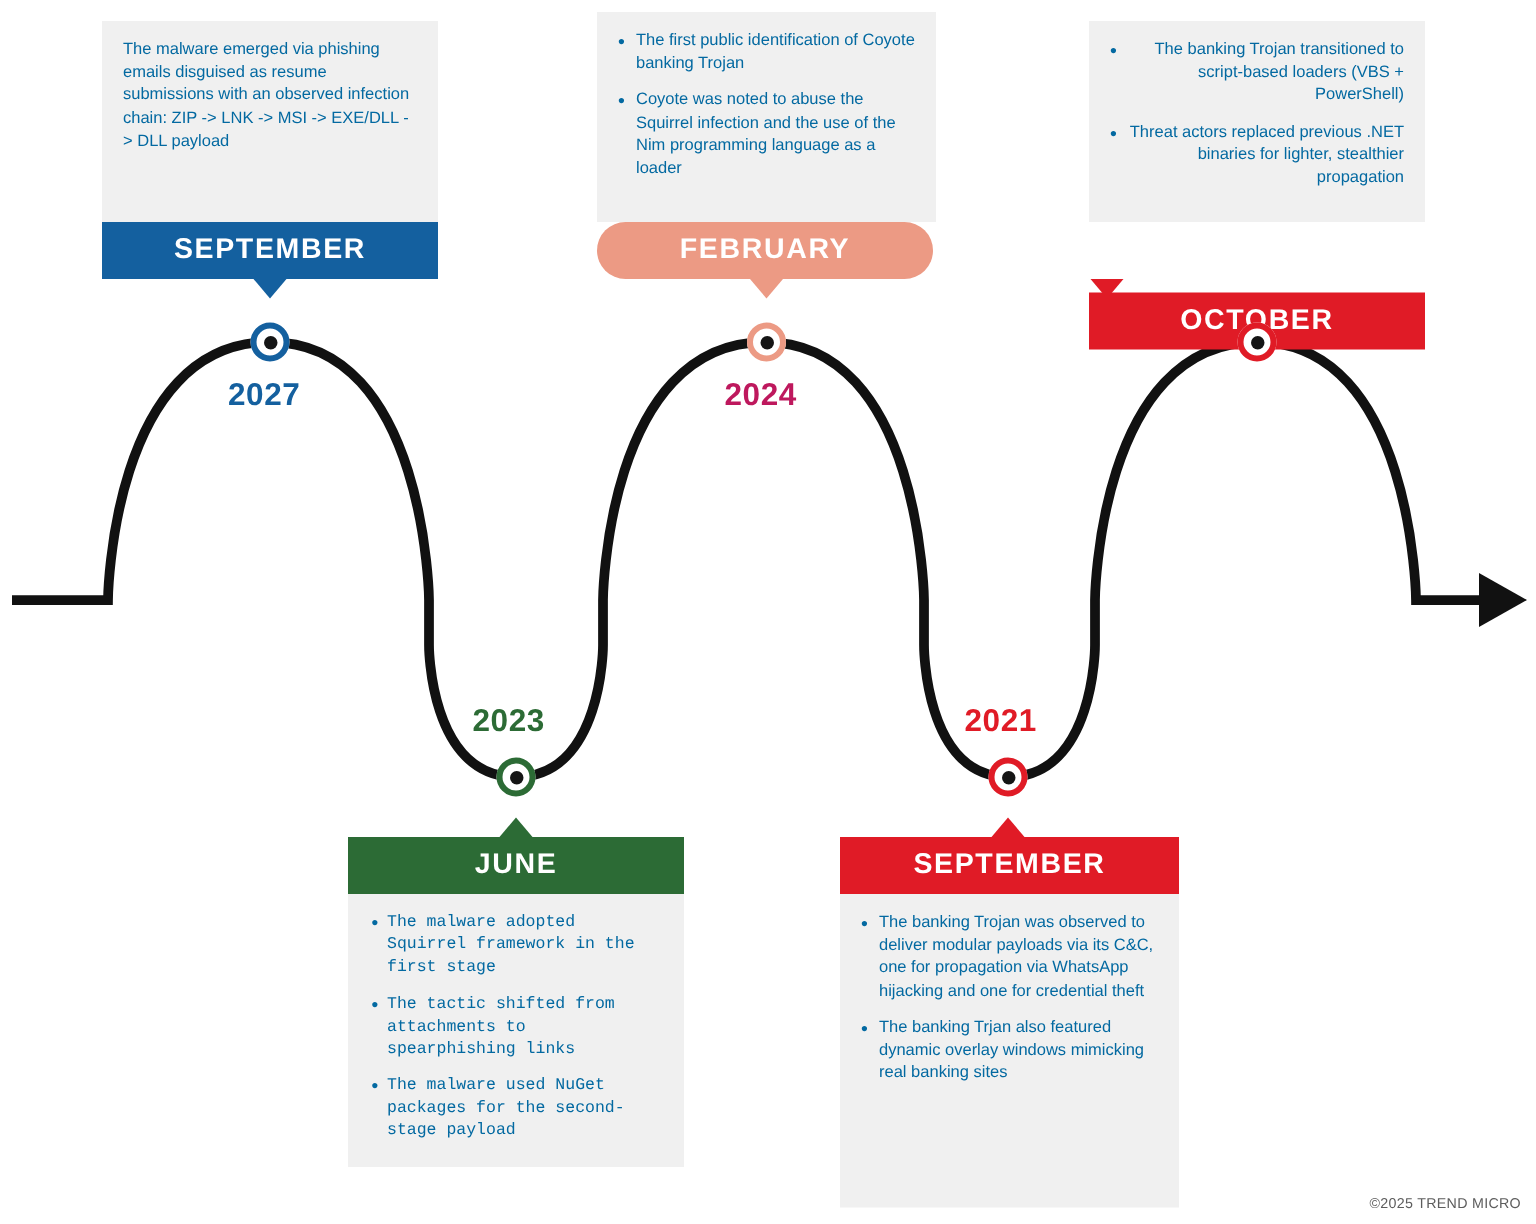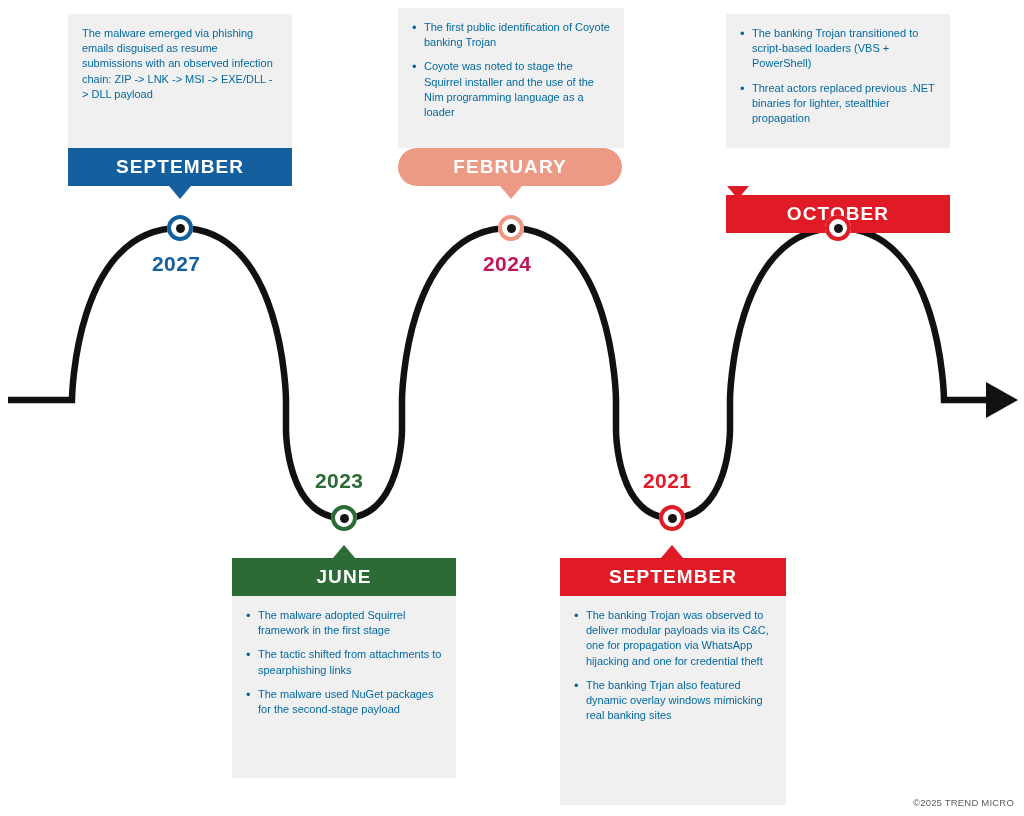--- a/index.html
+++ b/index.html
@@ -171,32 +171,32 @@
   <div class="year" style="left:315px; top:469px; color:#2c6b35;">2023</div>
   <div class="node" style="left:331px; top:505px;">
     <div class="ring" style="border-color:#2c6b35;">
         <div class="dot"></div>
       </div>
   </div>
   <div class="pointer up" style="left:333px; top:545px; border-bottom-color:#2c6b35;"></div>
   <div class="ribbon" style="left:232px; top:558px; width:224px; background:#2c6b35;">
     <span>JUNE</span>
   </div>
-  <div class="card" style="left:232px; top:596px; width:224px; height:182px;">
+  <div class="card" style="left:232px; top:596px; width:224px; height:182px;font-family:Liberation Mono, monospace;">
     <ul>
       <li>The malware adopted Squirrel framework in the first stage</li>
       <li>The tactic shifted from attachments to spearphishing links</li>
       <li>The malware used NuGet packages for the second-stage payload</li>
     </ul>
   </div>
 
   <div class="card" style="left:398px; top:8px; width:226px; height:140px;">
     <ul>
       <li>The first public identification of Coyote banking Trojan</li>
-      <li>Coyote was noted to stage the Squirrel installer and the use of the Nim programming language as a loader</li>
+      <li>Coyote was noted to abuse the Squirrel infection and the use of the Nim programming language as a loader</li>
     </ul>
   </div>
   <div class="ribbon" style="left:398px; top:148px; width:224px; background:#ec9a84;border-radius:19px;">
     <span>FEBRUARY</span>
   </div>
   <div class="pointer down" style="left:500px; top:186px; border-top-color:#ec9a84;"></div>
   <div class="year" style="left:483px; top:252px; color:#be185d;">2024</div>
   <div class="node" style="left:498px; top:215px;">
     <div class="ring" style="border-color:#ec9a84;">
         <div class="dot"></div>
@@ -213,21 +213,21 @@
   <div class="ribbon" style="left:560px; top:558px; width:226px; background:#e01b26;">
     <span>SEPTEMBER</span>
   </div>
   <div class="card" style="left:560px; top:596px; width:226px; height:209px;">
     <ul>
       <li>The banking Trojan was observed to deliver modular payloads via its C&amp;C, one for propagation via WhatsApp hijacking and one for credential theft</li>
       <li>The banking Trjan also featured dynamic overlay windows mimicking real banking sites</li>
     </ul>
   </div>
 
-  <div class="card" style="left:726px; top:14px; width:224px; height:134px;">
+  <div class="card" style="left:726px; top:14px; width:224px; height:134px;text-align:right;">
     <ul>
       <li>The banking Trojan transitioned to script-based loaders (VBS + PowerShell)</li>
       <li>Threat actors replaced previous .NET binaries for lighter, stealthier propagation</li>
     </ul>
   </div>
   <div class="ribbon" style="left:726px; top:148px; width:224px; background:#e01b26;margin-top:47px;">
     <span>OCTOBER</span>
   </div>
   <div class="pointer down" style="left:727px; top:186px; border-top-color:#e01b26;"></div>
   <div class="node" style="left:825px; top:215px;">

